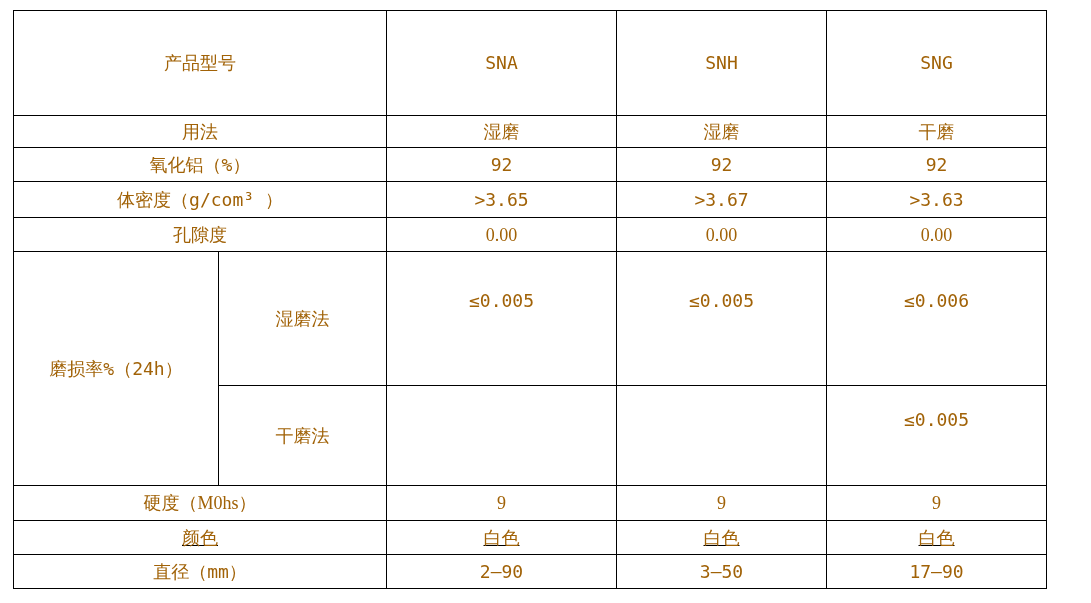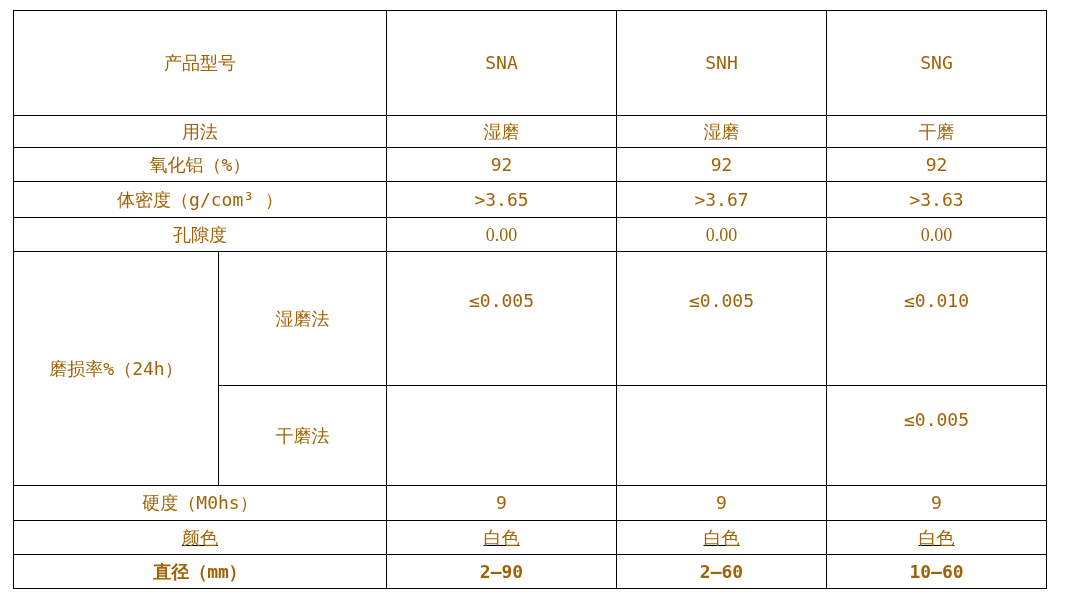--- a/index.html
+++ b/index.html
@@ -33,23 +33,23 @@
     white-space: nowrap;
   }
   
   tr.r-header   { height: 105px; }
   tr.r-usage    { height: 32px; }
   tr.r-alumina  { height: 34px; }
   tr.r-density  { height: 36px; }
   tr.r-porosity { height: 34px; font-family: Liberation Serif, serif; }
   tr.r-wet      { height: 134px; }
   tr.r-dry      { height: 100px; }
-  tr.r-hardness { height: 35px; }
+  tr.r-hardness { height: 35px; font-family: Liberation Serif, serif; }
   tr.r-color    { height: 34px; text-decoration: underline; }
-  tr.r-diameter { height: 34px; font-weight: bold; }
+  tr.r-diameter { height: 34px; }
   
   td.val-high   { vertical-align: top; padding-top: 38px; }
   td.val-high2  { vertical-align: top; padding-top: 23px; }
 </style>
 </head>
 <body>
 
 <table class="spec-table">
   <colgroup>
     <col style="width:205px">
@@ -93,21 +93,21 @@
     <td>0.00</td>
     <td>0.00</td>
     <td>0.00</td>
   </tr>
 
   <tr class="r-wet">
     <td rowspan="2">磨损率%（24h）</td>
     <td>湿磨法</td>
     <td class="val-high">≤0.005</td>
     <td class="val-high">≤0.005</td>
-    <td class="val-high">≤0.010</td>
+    <td class="val-high">≤0.006</td>
   </tr>
 
   <tr class="r-dry">
     <td>干磨法</td>
     <td class="val-high2"></td>
     <td class="val-high2"></td>
     <td class="val-high2">≤0.005</td>
   </tr>
 
   <tr class="r-hardness">
@@ -120,17 +120,17 @@
   <tr class="r-color">
     <td colspan="2">颜色</td>
     <td>白色</td>
     <td>白色</td>
     <td>白色</td>
   </tr>
 
   <tr class="r-diameter">
     <td colspan="2">直径（mm）</td>
     <td>2—90</td>
-    <td>2—60</td>
-    <td>10—60</td>
+    <td>3—50</td>
+    <td>17—90</td>
   </tr>
 </tbody>
   </table>
 
 </body></html>

